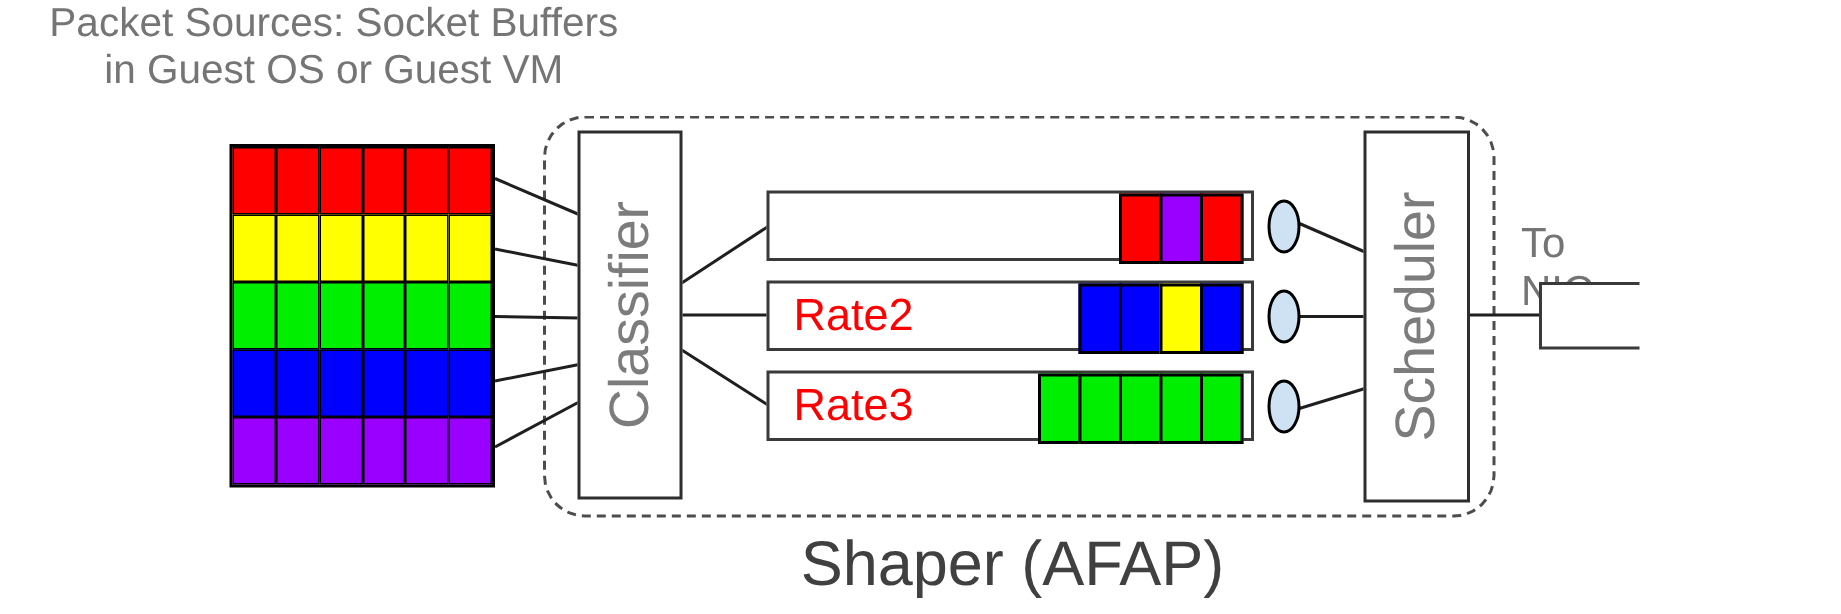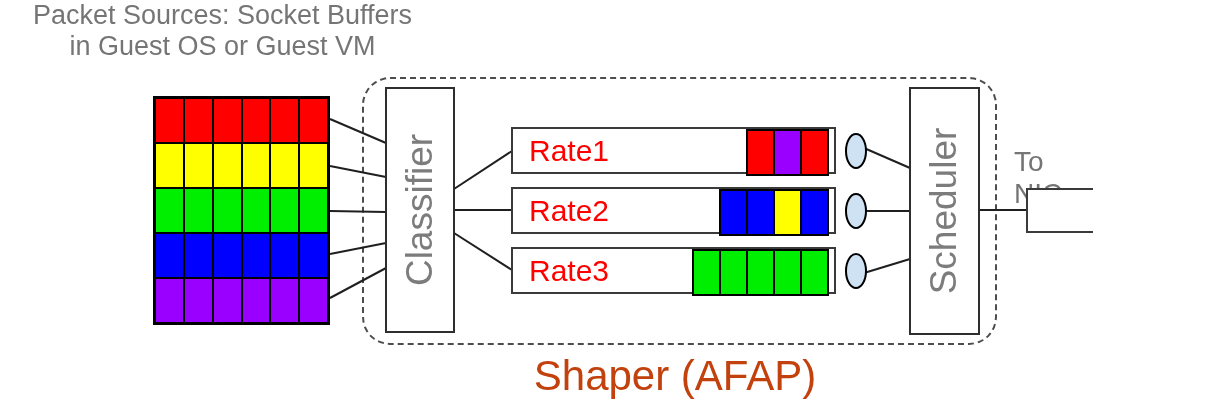--- a/index.html
+++ b/index.html
@@ -113,21 +113,21 @@
     border: 2px solid #3a3a3a;
     z-index: 3;
   }
   #nic-queue .cells { right: 2px; }
 
   
   #shaper-caption {
     left: 450px; top: 352px; width: 450px;
     text-align: center;
     font-size: 42px;
-    color: #c2410c;
+    color: #404040;
   }
 </style>
 </head>
 <body>
 
 <div id="canvas">
 
   <div class="abs" id="shaper-boundary"></div>
 
   <svg class="abs" id="wires" width="1227" height="409" viewBox="0 0 1227 409">
@@ -192,21 +192,20 @@
       <div class="gcell" style="background: rgb(153, 0, 255);"></div>
       <div class="gcell" style="background: rgb(153, 0, 255);"></div>
       <div class="gcell" style="background: rgb(153, 0, 255);"></div>
     </div>
 
   <div class="abs vbox" id="classifier-box">
     <span class="vlabel">Classifier</span>
   </div>
 
   <div class="abs queue" id="queue-rate1">
-    <span class="qlabel">Rate1</span>
     <div class="cells">
         <div class="cell" style="background: rgb(255, 0, 0);"></div>
         <div class="cell" style="background: rgb(153, 0, 255);"></div>
         <div class="cell" style="background: rgb(255, 0, 0);"></div>
       </div>
   </div>
   <div class="abs queue" id="queue-rate2">
     <span class="qlabel">Rate2</span>
     <div class="cells">
         <div class="cell" style="background: rgb(0, 0, 255);"></div>

